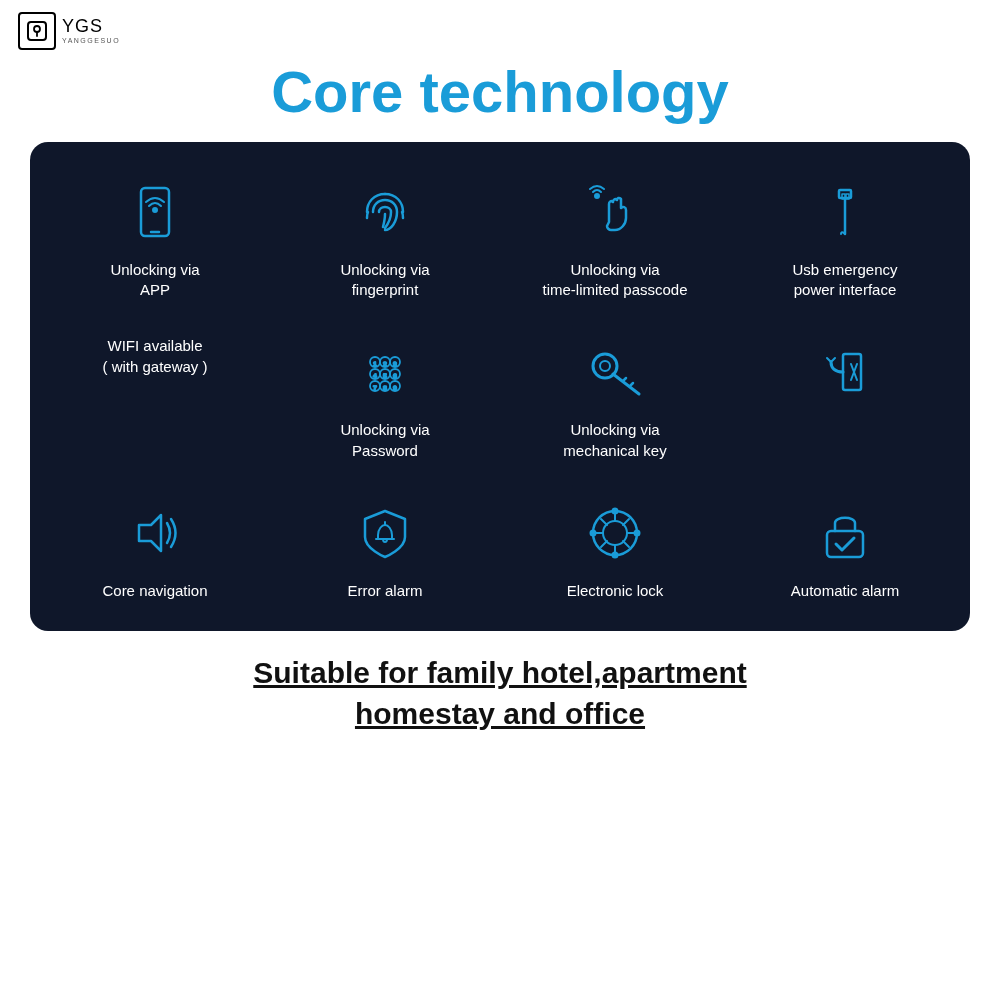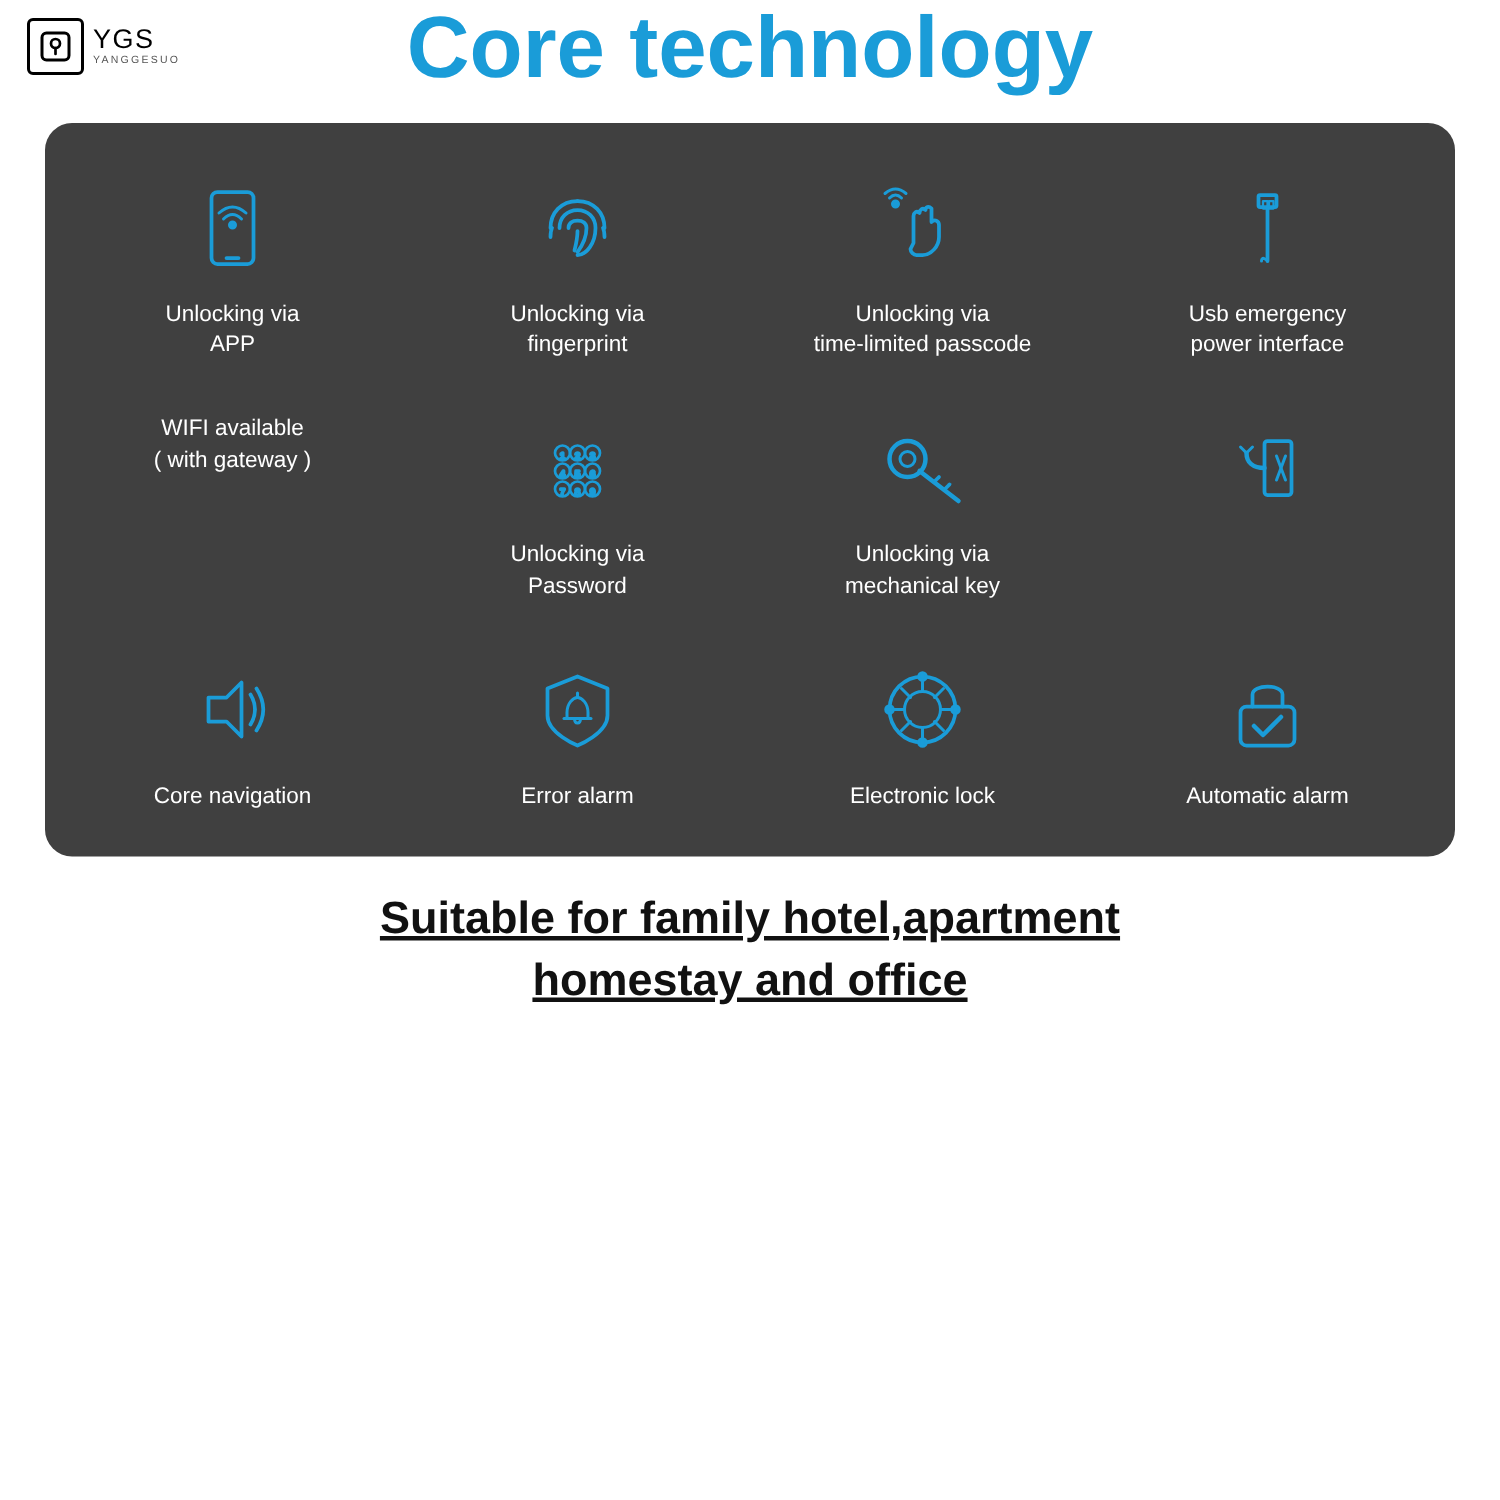--- a/index.html
+++ b/index.html
@@ -46,31 +46,32 @@
       letter-spacing: 1px;
     }
     .logo-sub {
       font-size: 7px;
       color: #555;
       letter-spacing: 1.5px;
     }
 
     
     .main-title {
+      margin-top: 60px;
       font-size: 58px;
       font-weight: 900;
       color: #1a9cd8;
       text-align: center;
       line-height: 1.1;
     }
 
     
     .dark-panel {
       width: 940px;
-      background: #404040;
+      background: #0f172a;
       border-radius: 18px;
       margin-top: 18px;
       padding: 18px 10px 10px 10px;
       display: grid;
       grid-template-columns: repeat(4, 1fr);
       grid-template-rows: repeat(3, auto);
       gap: 0;
     }
 
     .feature-cell {

